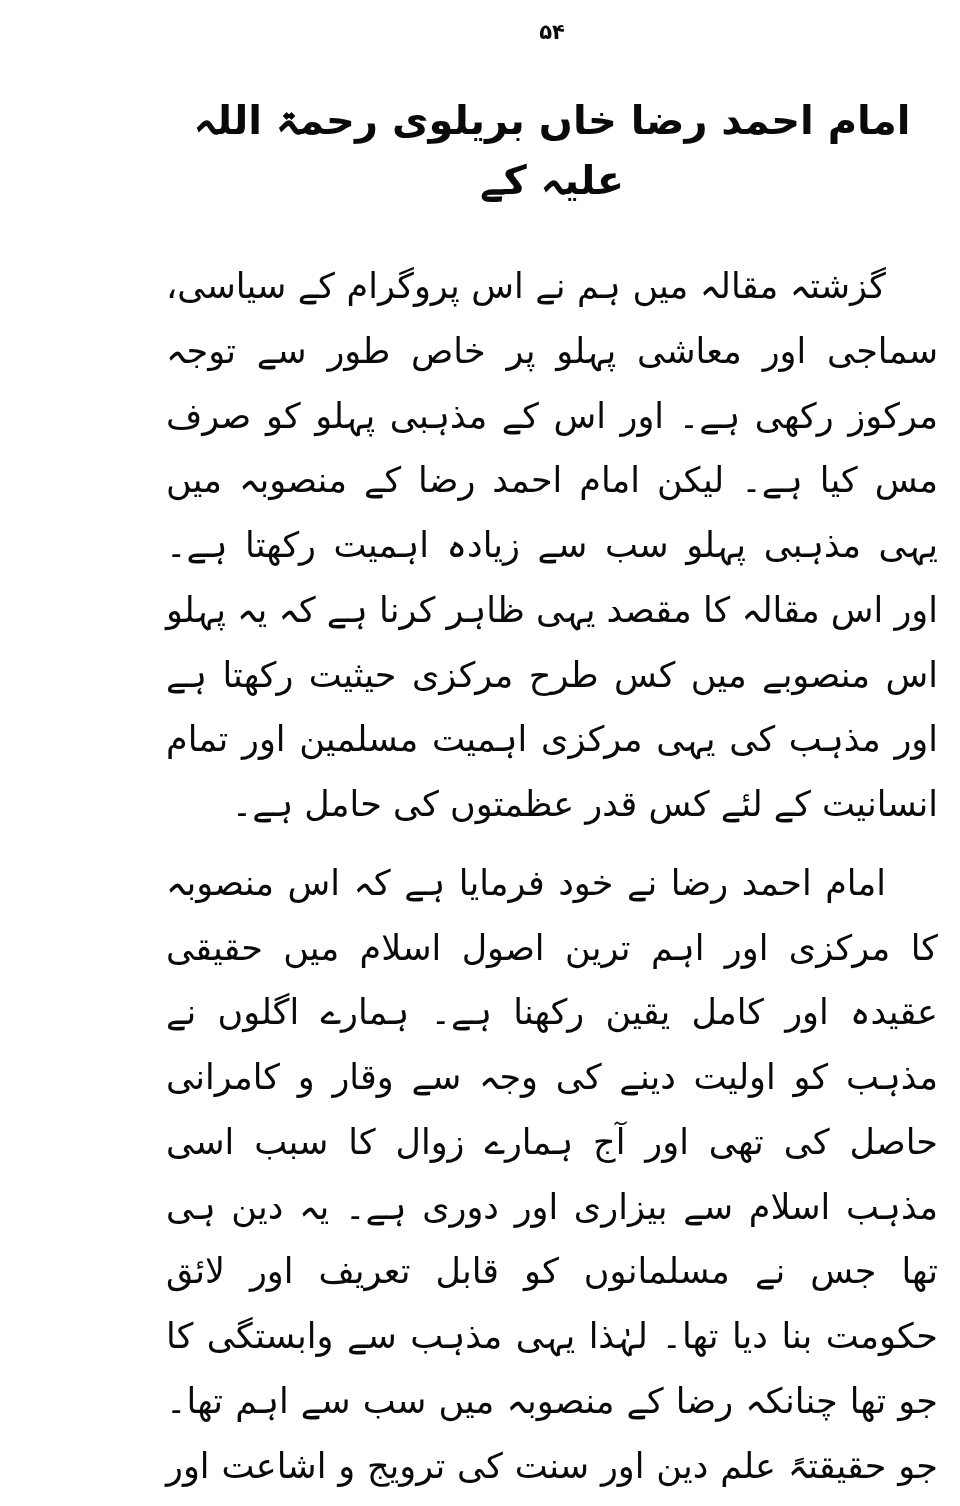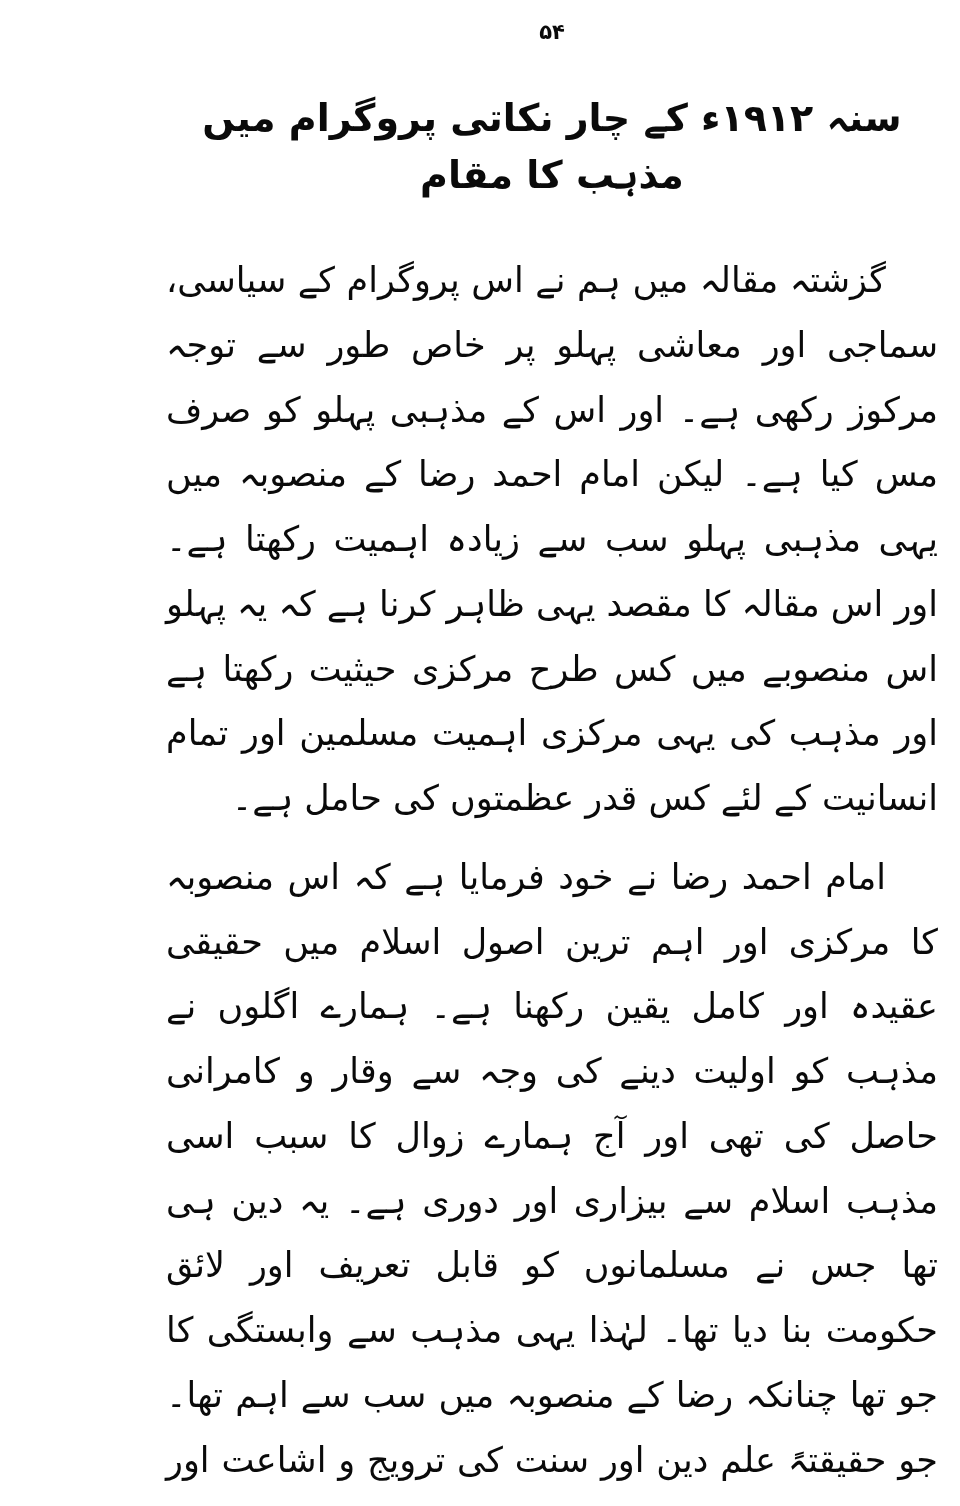--- a/index.html
+++ b/index.html
@@ -69,21 +69,21 @@
 </head>
 <body>
 
 <div class="page">
 
   <div class="page-number">۵۴</div>
 
   <div class="corner-mark"></div>
 
   <header class="heading">
-    <div class="heading-line line2">سنہ ۱۹۱۲ء کے چار نکاتی پروگرام میں مذہب کا مقام</div>
+    <div class="heading-line line1">امام احمد رضا خاں بریلوی رحمۃ اللہ علیہ کے</div>
   </header>
 
   <main class="body-text">
     <p>گزشتہ مقالہ میں ہم نے اس پروگرام کے سیاسی، سماجی اور معاشی پہلو پر خاص طور سے توجہ مرکوز رکھی ہے۔ اور اس کے مذہبی پہلو کو صرف مس کیا ہے۔ لیکن امام احمد رضا کے منصوبہ میں یہی مذہبی پہلو سب سے زیادہ اہمیت رکھتا ہے۔ اور اس مقالہ کا مقصد یہی ظاہر کرنا ہے کہ یہ پہلو اس منصوبے میں کس طرح مرکزی حیثیت رکھتا ہے اور مذہب کی یہی مرکزی اہمیت مسلمین اور تمام انسانیت کے لئے کس قدر عظمتوں کی حامل ہے۔</p>
     <p>امام احمد رضا نے خود فرمایا ہے کہ اس منصوبہ کا مرکزی اور اہم ترین اصول اسلام میں حقیقی عقیدہ اور کامل یقین رکھنا ہے۔ ہمارے اگلوں نے مذہب کو اولیت دینے کی وجہ سے وقار و کامرانی حاصل کی تھی اور آج ہمارے زوال کا سبب اسی مذہب اسلام سے بیزاری اور دوری ہے۔ یہ دین ہی تھا جس نے مسلمانوں کو قابل تعریف اور لائق حکومت بنا دیا تھا۔ لہٰذا یہی مذہب سے وابستگی کا جو تھا چنانکہ رضا کے منصوبہ میں سب سے اہم تھا۔ جو حقیقتہً علم دین اور سنت کی ترویج و اشاعت اور ان کی تجدید تھی۔ دین اور دینداروں کو بے وقوف سمجھ کر ان کی تضحیک، غیر اسلامی تہذیب کو اپنا کر کفری سماج سے رغبت ہی زوال کا سبب تھا۔ یہ مذہب ہی تھا جس کی رسی کو مضبوطی سے تھامے رہنے کی وجہ سے مسلمان حقیقی معنی میں پھر سے عظمتوں کے حامل ہو سکتے ہیں۔ اللہ تعالیٰ میں یقین کے سوا کوئی اور طاقت اور مضبوطی نہیں تھی۔ اس کے علاوہ دوسرا متبادل صرف غربت، رسوائی اور جہالت میں ڈوب جانا تھا۔</p>
   </main>
 
 </div>
 
 </body></html>

